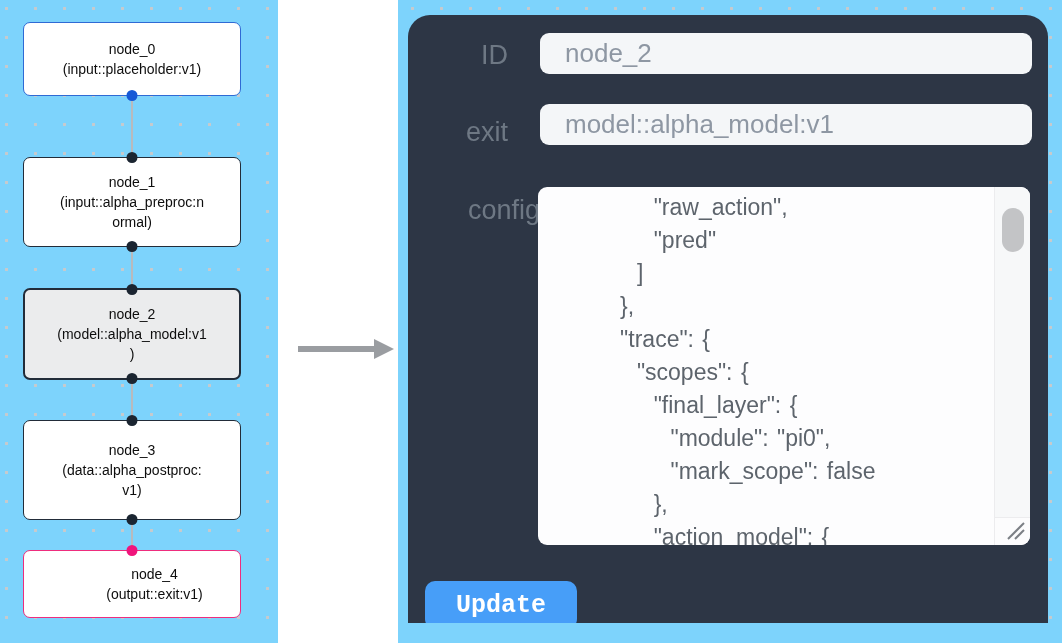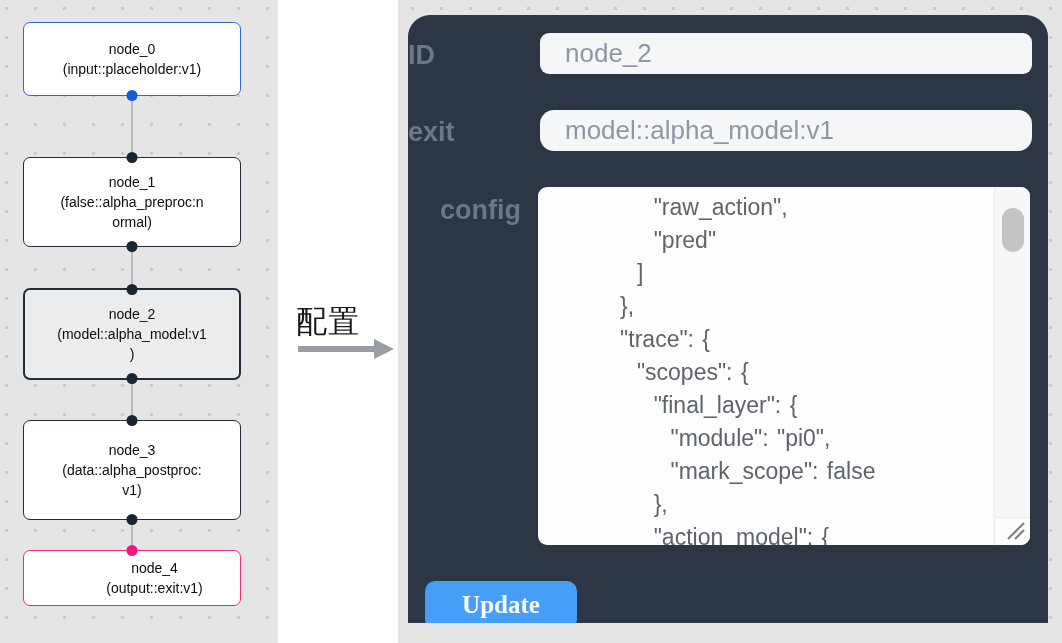--- a/index.html
+++ b/index.html
@@ -1,38 +1,38 @@
 <!DOCTYPE html>
 <html><head>
 <meta charset="utf-8">
 <style>
   * { margin:0; padding:0; box-sizing:border-box; }
   html,body { width:1062px; height:643px; background:#ffffff; overflow:hidden;
               font-family:"Liberation Sans", sans-serif; }
-  .stage { position:relative; width:1062px; height:643px; background:#e5e5e5; }
+  .stage { position:relative; width:1062px; height:643px; background:#7dd3fc; }
 
   
   .dot-grid { position:absolute; inset:0;
     background-image: radial-gradient(circle, #c7cacd 1.4px, transparent 1.6px);
     background-size: 29px 29px; background-position: -8px -6px; }
 
   
   .annotation-mask { position:absolute; left:278px; top:0; width:120px; height:643px;
     background:#ffffff; }
 
   
   .flow-node { position:absolute; left:23px; width:218px; background:#ffffff;
     border:1.6px solid #222c39; border-radius:7px; display:flex; align-items:center;
     justify-content:center; text-align:center; font-size:14px; line-height:20px;
     color:#0d0d0d; white-space:pre-line; z-index:3; }
   .node-0 { top:22px;  height:74px;  border-color:#2f6ad4; }
   .node-1 { top:157px; height:90px; }
   .node-2 { top:288px; height:92px; background:#ebeced; border-width:2.2px; }
   .node-3 { top:420px; height:100px; }
-  .node-4 { top:550px; height:56px; border-color:#ee2d7d;padding-left:45px; }
+  .node-4 { top:550px; height:68px; border-color:#ee2d7d;padding-left:45px; }
 
   .handle { position:absolute; left:50%; width:11px; height:11px; border-radius:50%;
     background:#1b2531; transform:translateX(-50%); z-index:4; }
   .handle.top    { top:-6px; }
   .handle.bottom { bottom:-6px; }
   .handle.blue { background:#1659d6; }
   .handle.pink { background:#f0157c; }
 
   .edge { position:absolute; left:130.5px; width:2px; background:#b9babd; z-index:2; }
   .edge-0 { top:96px;  height:62px; }
@@ -41,47 +41,47 @@
   .edge-3 { top:512px; height:39px; }
 
   
   .annotation-label { position:absolute; left:296px; top:301px; width:90px;
     font-size:31px; color:#181818; letter-spacing:1px; z-index:5; }
   .annotation-arrow { position:absolute; left:294px; top:334px; z-index:5; }
 
   
   .panel { position:absolute; left:408px; top:15px; width:640px; height:608px;
     background:#2d3645; border-radius:22px 22px 0 0; overflow:hidden; z-index:6; }
-  .field-label { position:absolute; left:0; width:100px; text-align:left;
-    color:#6e7884; font-size:27px;font-weight:bold; }
+  .field-label { position:absolute; left:0; width:100px; text-align:right;
+    color:#6e7884; font-size:27px; }
   .label-id     { top:25px; }
   .label-type   { top:102px; }
   .label-config { top:180px;margin-left:32px; }
   .text-input { position:absolute; left:132px; width:492px; height:41px;
     background:#f4f6f8; border-radius:9px; color:#8e97a3; font-size:26px;
     line-height:41px; padding:0 25px; white-space:nowrap; overflow:hidden; }
   .input-id   { top:18px; }
-  .input-type { top:95px;border-radius:14px; }
+  .input-type { top:89px; }
 
   .config-textarea { position:absolute; left:130px; top:172px; width:492px; height:358px;
     background:#fdfdfe; border-radius:9px; overflow:hidden; }
   .config-text { position:absolute; left:15px; top:4px; right:40px;
     font-size:23px; line-height:33px; color:#5d646c; white-space:pre;
     word-spacing:2px; }
   .scroll-track { position:absolute; top:0; right:0; width:36px; height:330px;
     background:#f7f8f9; border-left:1px solid #ececee; }
   .scroll-thumb { position:absolute; top:21px; left:7px; width:22px; height:44px;
     background:#c3c4c6; border-radius:11px; }
   .resize-corner { position:absolute; right:0; bottom:0; width:36px; height:28px;
     border-top:1px solid #ececee; border-left:1px solid #ececee; background:#fcfcfd; }
   .resize-corner svg { position:absolute; right:4px; bottom:4px; }
 
   .update-button { position:absolute; left:17px; top:566px; width:152px; height:48px;
     background:#479ef8; border:none; border-radius:10px; color:#ffffff;
-    font-size:25px; font-weight:600; font-family:Liberation Serif, serif;
+    font-size:25px; font-weight:600; font-family:Liberation Mono, monospace;
     text-align:center; cursor:pointer; }
 </style>
 </head>
 <body>
 
 <div class="stage">
 
   <div class="dot-grid"></div>
   <div class="annotation-mask"></div>
 
@@ -91,21 +91,21 @@
   <div class="edge edge-3"></div>
 
   <div class="flow-node node-0">
     <span>node_0
 (input::placeholder:v1)</span>
     <span class="handle bottom blue"></span>
   </div>
 
   <div class="flow-node node-1">
     <span>node_1
-(false::alpha_preproc:n
+(input::alpha_preproc:n
 ormal)</span>
     <span class="handle top"></span>
     <span class="handle bottom"></span>
   </div>
 
   <div class="flow-node node-2">
     <span>node_2
 (model::alpha_model:v1
 )</span>
     <span class="handle top"></span>
@@ -119,21 +119,20 @@
     <span class="handle top"></span>
     <span class="handle bottom"></span>
   </div>
 
   <div class="flow-node node-4">
     <span>node_4
 (output::exit:v1)</span>
     <span class="handle top pink"></span>
   </div>
 
-  <div class="annotation-label">配置</div>
   <svg class="annotation-arrow" width="104" height="30" viewBox="0 0 104 30">
     <line x1="4" y1="15" x2="80" y2="15" stroke="#9a9da1" stroke-width="6"></line>
     <polygon points="80,5 100,15 80,25" fill="#9a9da1"></polygon>
   </svg>
 
   <div class="panel">
 
     <div class="field-label label-id">ID</div>
     <div class="text-input input-id">node_2</div>
 

